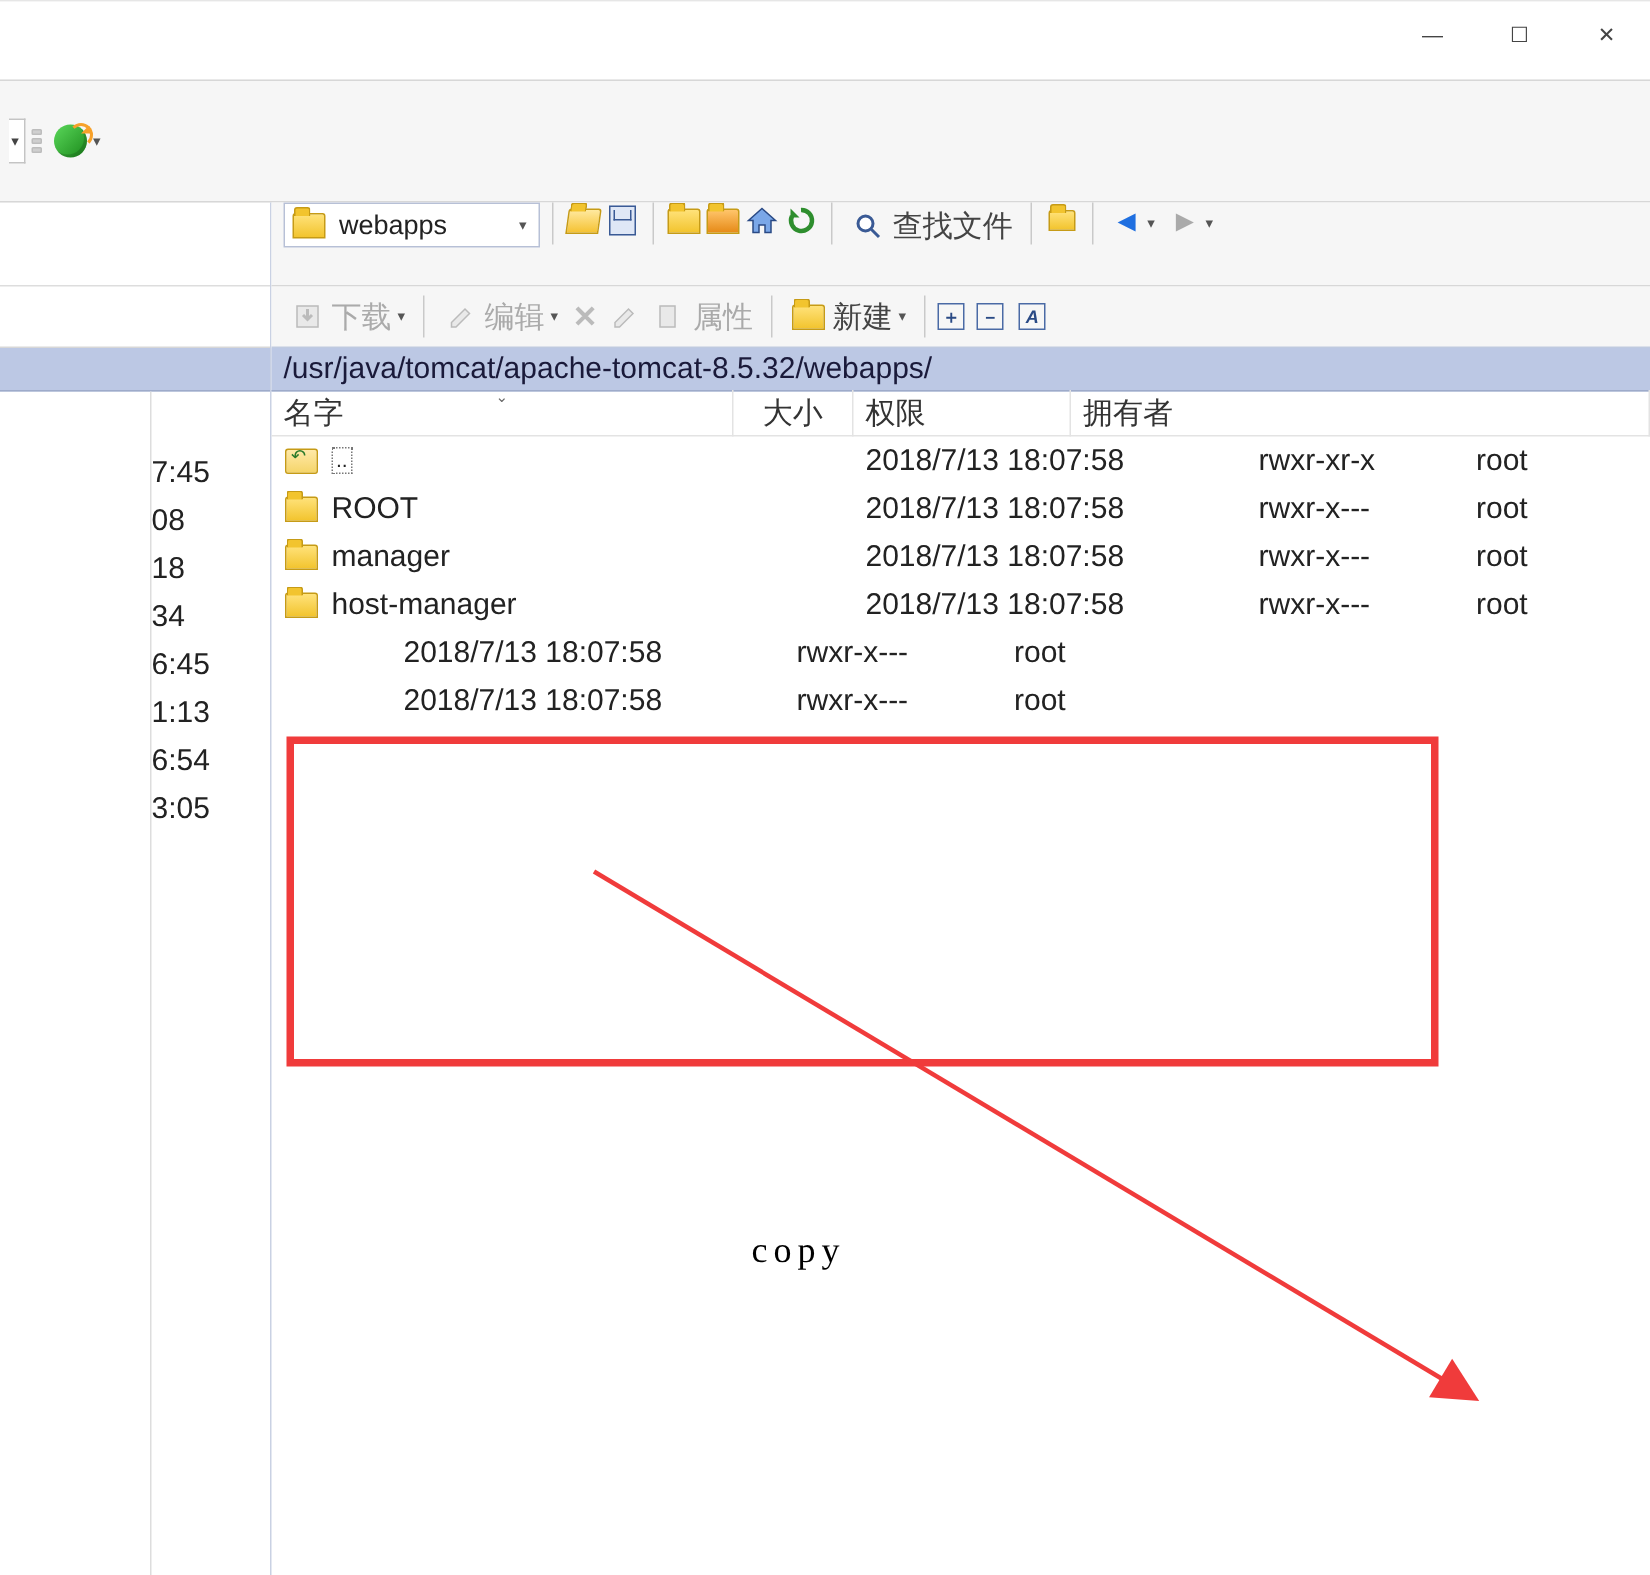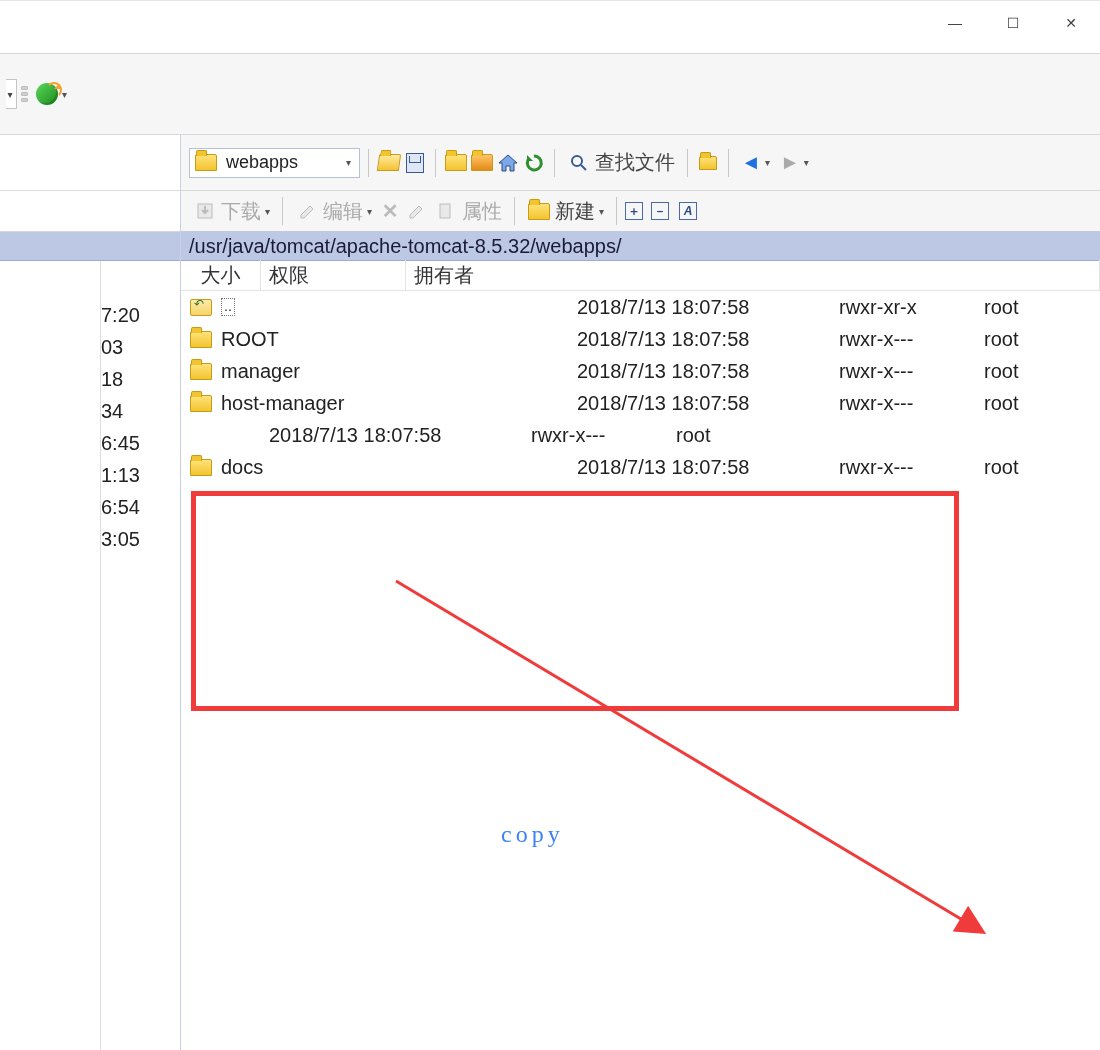--- a/index.html
+++ b/index.html
@@ -23,21 +23,21 @@
   .left-pane{width:180px;border-right:1px solid #c9d1e3;display:flex;flex-direction:column;}
   .left-pane .top-gap{height:55px;border-bottom:1px solid #ddd;}
   .left-pane .sub{flex:1;display:flex;}
   .left-pane .thin{width:100px;border-right:1px solid #ddd;}
   .left-times{flex:1;font-size:20px;padding-top:38px;line-height:32px;text-align:left;}
   .left-times div{padding-left:0;}
 
   .right-pane{flex:1;display:flex;flex-direction:column;position:relative;}
 
   
-  .r-toolbar{height:55px;background:#f6f6f6;border-bottom:1px solid #d7d7d7;display:flex;align-items:center;padding:0 8px;gap:2px;font-size:20px;}
+  .r-toolbar{height:55px;background:#f6f6f6;border-bottom:1px solid #d7d7d7;display:flex;align-items:flex-start;padding:0 8px;gap:2px;font-size:20px;}
   .r-toolbar2{height:40px;background:#f6f6f6;border-bottom:1px solid #bfcadf;display:flex;align-items:center;padding:0 8px;gap:2px;font-size:20px;}
   .sep{width:1px;height:28px;background:#c9c9c9;margin:0 6px;}
   .ico{width:24px;height:24px;display:inline-flex;align-items:center;justify-content:center;}
   .folder-y{width:20px;height:15px;background:linear-gradient(#ffe27a,#f2c42e);border:1px solid #c69b16;border-radius:2px 2px 0 0;position:relative;}
   .folder-y::before{content:"";position:absolute;top:-5px;left:0;width:9px;height:5px;background:#f2c42e;border:1px solid #c69b16;border-bottom:none;border-radius:2px 2px 0 0;}
   .path-combo{display:flex;align-items:center;border:1px solid #b7c0d6;background:#fff;height:28px;padding:0 4px;}
   .path-combo .fld{margin-right:6px;}
   .path-combo span.lbl{font-size:18px;padding:0 4px 0 2px;}
   .path-combo .dd{font-size:10px;color:#555;padding:0 4px;}
   .btn{display:inline-flex;align-items:center;gap:4px;padding:2px 4px;color:#444;}
@@ -63,21 +63,21 @@
   .rows{flex:1;position:relative;overflow:hidden;}
   .frow{display:flex;height:32px;align-items:center;font-size:20px;}
   .frow .c{padding:0 8px;box-sizing:border-box;}
   .frow .col-name{display:flex;align-items:center;gap:8px;}
   .up-icon{width:20px;height:15px;background:linear-gradient(#ffe9a8,#f5d56a);border:1px solid #c69b16;border-radius:2px;position:relative;}
   .up-icon::after{content:"↶";position:absolute;left:3px;top:-3px;font-size:12px;color:#2a7a2a;}
   .dots{border:1px dotted #777;padding:0 2px;line-height:14px;height:16px;display:inline-block;font-size:14px;}
 
   
   .anno-box{position:absolute;border:5px solid #f03b3b;pointer-events:none;}
-  .anno-label{position:absolute;font-family:"Songti SC","SimSun",serif;font-size:24px;color:#3b82f6;letter-spacing:4px;pointer-events:none;}
+  .anno-label{position:absolute;font-family:"Songti SC","SimSun",serif;font-size:24px;color:#000000;letter-spacing:4px;pointer-events:none;}
   .watermark{position:absolute;right:8px;bottom:6px;color:#d7d7d7;font-size:16px;font-family:Consolas,monospace;letter-spacing:1px;}
 
   svg.arrow{position:absolute;pointer-events:none;}
 </style>
 </head>
 <body>
 
 <div class="window">
 
   <div class="titlebar">
@@ -111,22 +111,22 @@
 
   <div class="main">
 
     <div class="left-pane">
       <div class="top-gap"></div>
       <div style="height:40px;border-bottom:1px solid #d7d7d7;"></div>
       <div style="height:28px;background:#bcc8e4;border-bottom:1px solid #9eabca;"></div>
       <div class="sub">
         <div class="thin"></div>
         <div class="left-times">
-          <div>7:20</div>
-          <div>03</div>
+          <div>7:45</div>
+          <div>08</div>
           <div>18</div>
           <div>34</div>
           <div>6:45</div>
           <div>1:13</div>
           <div>6:54</div>
           <div>3:05</div>
         </div>
       </div>
     </div>
 
@@ -242,20 +242,21 @@
         <span class="sq">－</span>
         <span style="width:6px;"></span>
         <span class="sq" style="font-style:italic;">A</span>
       </div>
 
       <div class="path-bar">
         <span>/usr/java/tomcat/apache-tomcat-8.5.32/webapps/</span>
       </div>
 
       <div class="hdr-row">
+        <div class="col-name"><span>名字</span><span class="sort-mark">⌄</span></div>
         <div class="col-size"><span>大小</span></div>
         <div class="col-perm"><span>权限</span></div>
         <div class="col-owner"><span>拥有者</span></div>
       </div>
 
       <div class="rows" id="rows">
 
         <div class="frow">
             <div class="c col-name">
               <span class="ico">
@@ -304,26 +305,20 @@
             <div class="c col-perm">rwxr-x---</div>
             <div class="c col-owner">root</div>
           </div>
           <div class="frow">
             <div class="c col-size"></div>
             <div class="c col-changed">2018/7/13 18:07:58</div>
             <div class="c col-perm">rwxr-x---</div>
             <div class="c col-owner">root</div>
           </div>
           <div class="frow">
-            <div class="c col-name">
-              <span class="ico">
-                <span class="folder-y"></span>
-              </span>
-              <span>docs</span>
-            </div>
             <div class="c col-size"></div>
             <div class="c col-changed">2018/7/13 18:07:58</div>
             <div class="c col-perm">rwxr-x---</div>
             <div class="c col-owner">root</div>
           </div>
 
       <div class="anno-box" style="left:10px;top:200px;width:758px;height:210px;"></div>
           <svg class="arrow" style="left:0;top:0;" width="920" height="760">
           <defs>
               <marker id="ah" markerWidth="12" markerHeight="12" refX="2" refY="5" orient="auto">

